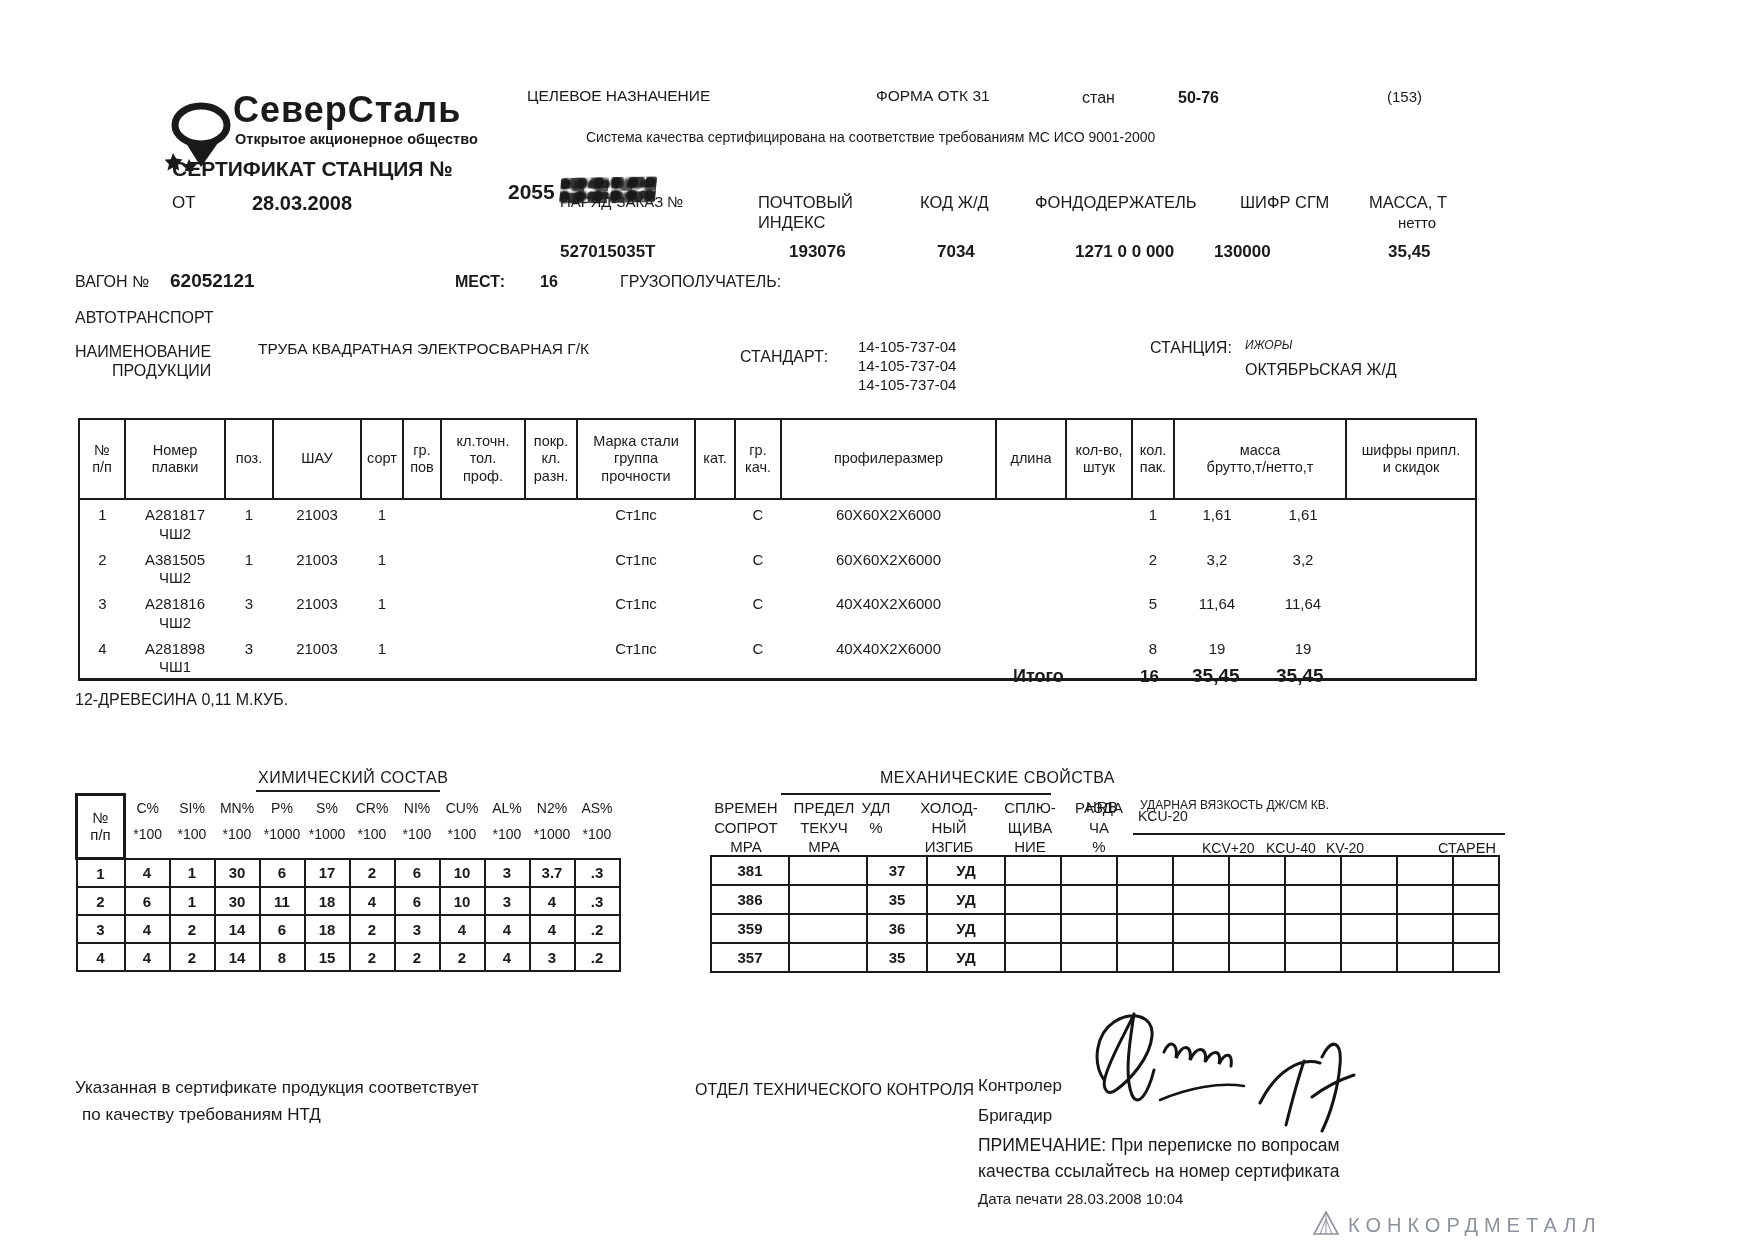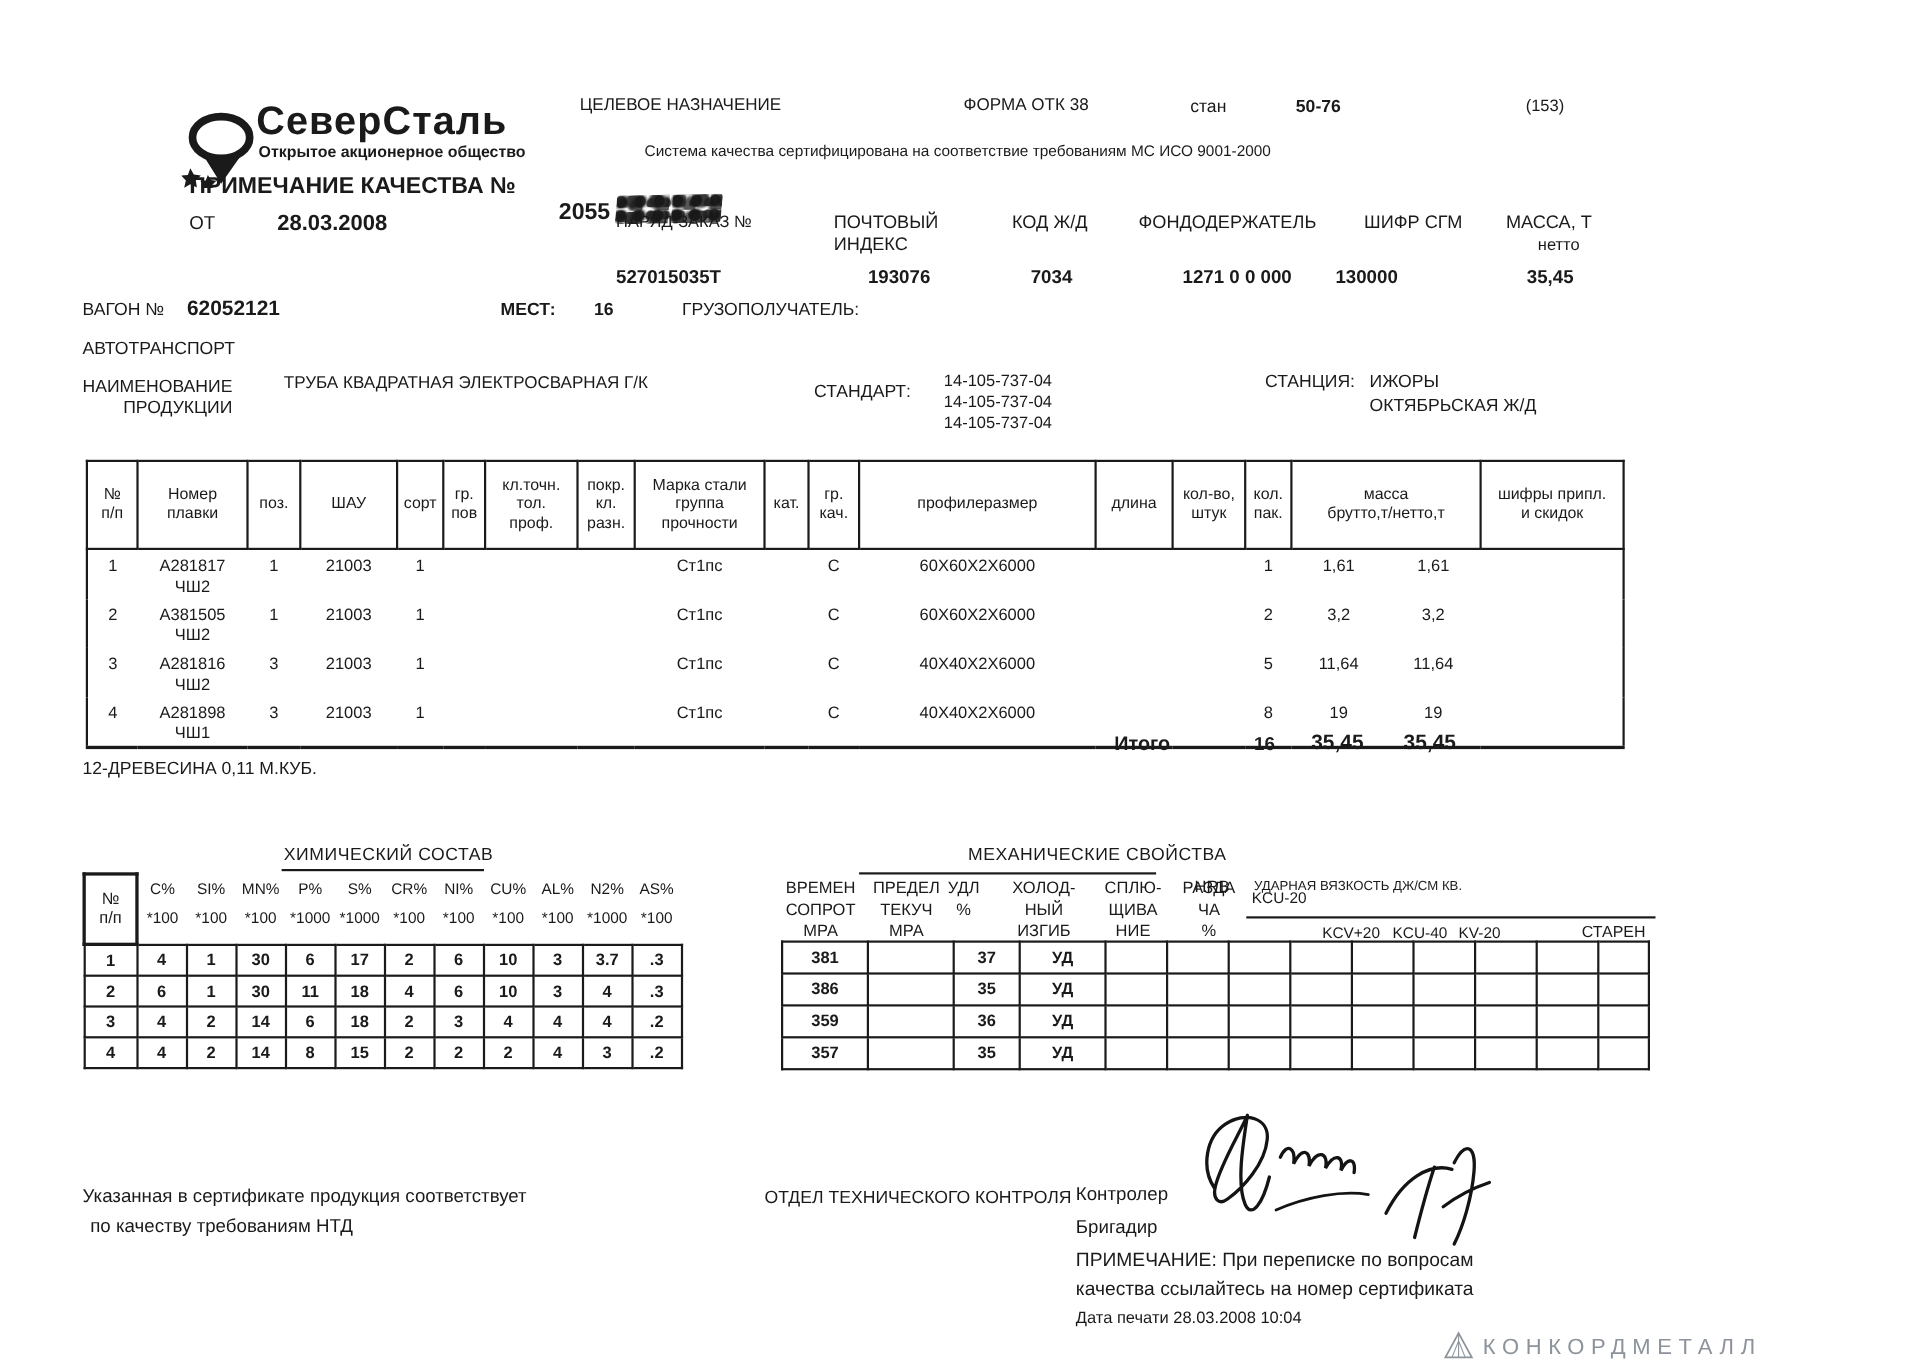--- a/index.html
+++ b/index.html
@@ -46,30 +46,30 @@
   <div class="t" style="left:165px;top:82px;width:66px;height:70px;">
     <svg width="66" height="70" viewBox="0 0 66 70">
       <ellipse cx="36" cy="24" rx="26" ry="19" fill="none" stroke="#1a1a1a" stroke-width="7"></ellipse>
       <path d="M14,31 C24,43 50,44 60,32 L36,66 Z" fill="#1a1a1a"></path>
       <path d="M8,52 l3.2,5.6 6.4,1 -4.6,4.4 1,6.4 -6,-3 -5.6,3.2 1.6,-6.4 -4.4,-4.6 6.2,-0.4 z" fill="#1a1a1a"></path>
       <path d="M24,58 l2.6,4.6 5.2,0.8 -3.8,3.6 0.8,5.2 -4.8,-2.4 -4.6,2.6 1.2,-5.2 -3.6,-3.8 5,-0.3 z" fill="#1a1a1a"></path>
     </svg>
   </div>
   <div class="t b" style="left:233px;top:88px;font-size:36px;letter-spacing:1px;">СеверСталь</div>
   <div class="t b" style="left:235px;top:131px;font-size:14.5px;">Открытое  акционерное  общество</div>
-  <div class="t b" style="left:172px;top:156px;font-size:21px;">ПРИМЕЧАНИЕ КАЧЕСТВА №</div>
+  <div class="t b" style="left:172px;top:156px;font-size:21px;">СЕРТИФИКАТ СТАНЦИЯ №</div>
   <div class="t" style="left:172px;top:193px;font-size:17px;">ОТ</div>
   <div class="t b" style="left:252px;top:191px;font-size:20px;">28.03.2008</div>
 
   <div class="t" style="left:508px;top:152px;font-size:21px;">
     <span class="b">2055</span><span class="stampblob"></span>
   </div>
 
   <div class="t" style="left:527px;top:87px;font-size:15.5px;">ЦЕЛЕВОЕ НАЗНАЧЕНИЕ</div>
-  <div class="t" style="left:876px;top:87px;font-size:15.5px;">ФОРМА ОТК 38</div>
+  <div class="t" style="left:876px;top:87px;font-size:15.5px;">ФОРМА ОТК 31</div>
   <div class="t" style="left:1082px;top:88px;font-size:16px;">стан</div>
   <div class="t b" style="left:1178px;top:88px;font-size:16px;">50-76</div>
   <div class="t" style="left:1387px;top:88px;font-size:15px;">(153)</div>
   <div class="t" style="left:586px;top:129px;font-size:14px;">Система качества сертифицирована на соответствие требованиям МС ИСО 9001-2000</div>
 
   <div class="t" style="left:560px;top:193px;font-size:15px;">НАРЯД-ЗАКАЗ №</div>
   <div class="t" style="left:758px;top:193px;font-size:16.5px;">ПОЧТОВЫЙ
 ИНДЕКС</div>
   <div class="t" style="left:920px;top:193px;font-size:16.5px;">КОД Ж/Д</div>
   <div class="t" style="left:1035px;top:193px;font-size:16.5px;">ФОНДОДЕРЖАТЕЛЬ</div>
@@ -92,21 +92,21 @@
   <div class="t" style="left:75px;top:308px;font-size:16px;">АВТОТРАНСПОРТ</div>
 
   <div class="t" style="left:75px;top:342px;font-size:16px;text-align:right;">НАИМЕНОВАНИЕ
 ПРОДУКЦИИ</div>
   <div class="t" style="left:258px;top:340px;font-size:15.5px;">ТРУБА КВАДРАТНАЯ ЭЛЕКТРОСВАРНАЯ Г/К</div>
   <div class="t" style="left:740px;top:347px;font-size:16px;">СТАНДАРТ:</div>
   <div class="t" style="left:858px;top:338px;font-size:15px;">14-105-737-04</div>
   <div class="t" style="left:858px;top:357px;font-size:15px;">14-105-737-04</div>
   <div class="t" style="left:858px;top:376px;font-size:15px;">14-105-737-04</div>
   <div class="t" style="left:1150px;top:338px;font-size:16px;">СТАНЦИЯ:</div>
-  <div class="t" style="left:1245px;top:338px;font-size:16px;">ИЖОРЫ</div>
+  <div class="t" style="left:1245px;top:338px;font-size:12px;font-style:italic;">ИЖОРЫ</div>
   <div class="t" style="left:1245px;top:360px;font-size:16px;">ОКТЯБРЬСКАЯ Ж/Д</div>
 
   <table class="main">
     <colgroup>
       <col style="width:46px">
         <col style="width:100px">
         <col style="width:48px">
         <col style="width:88px">
       <col style="width:42px">
         <col style="width:38px">

